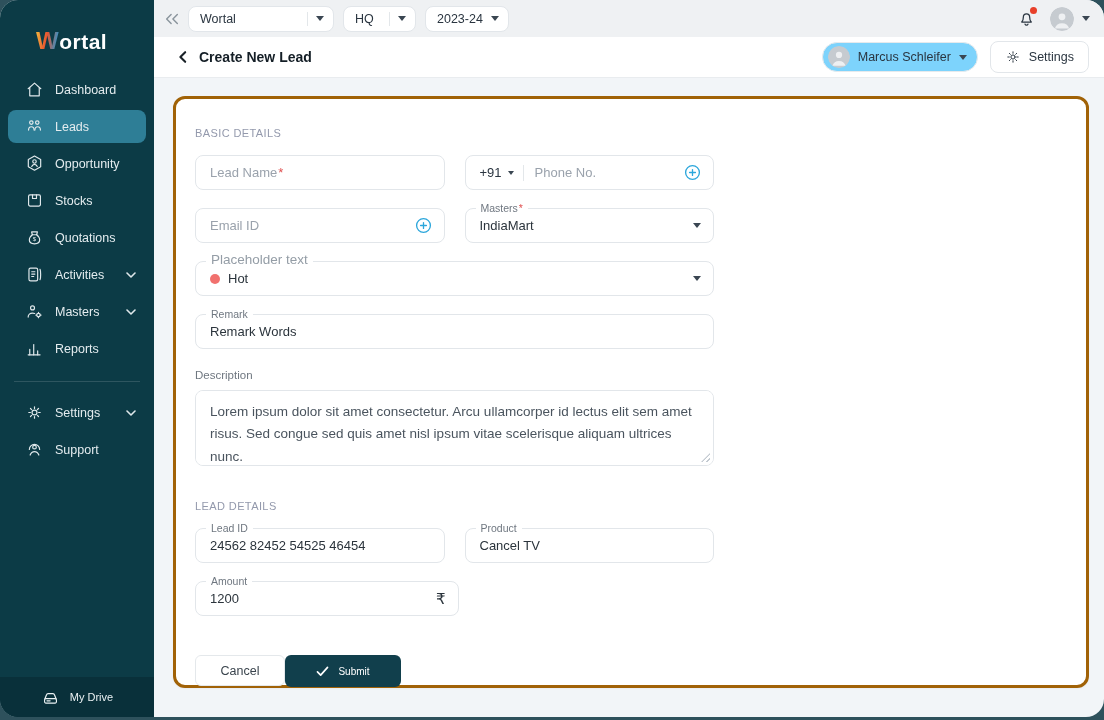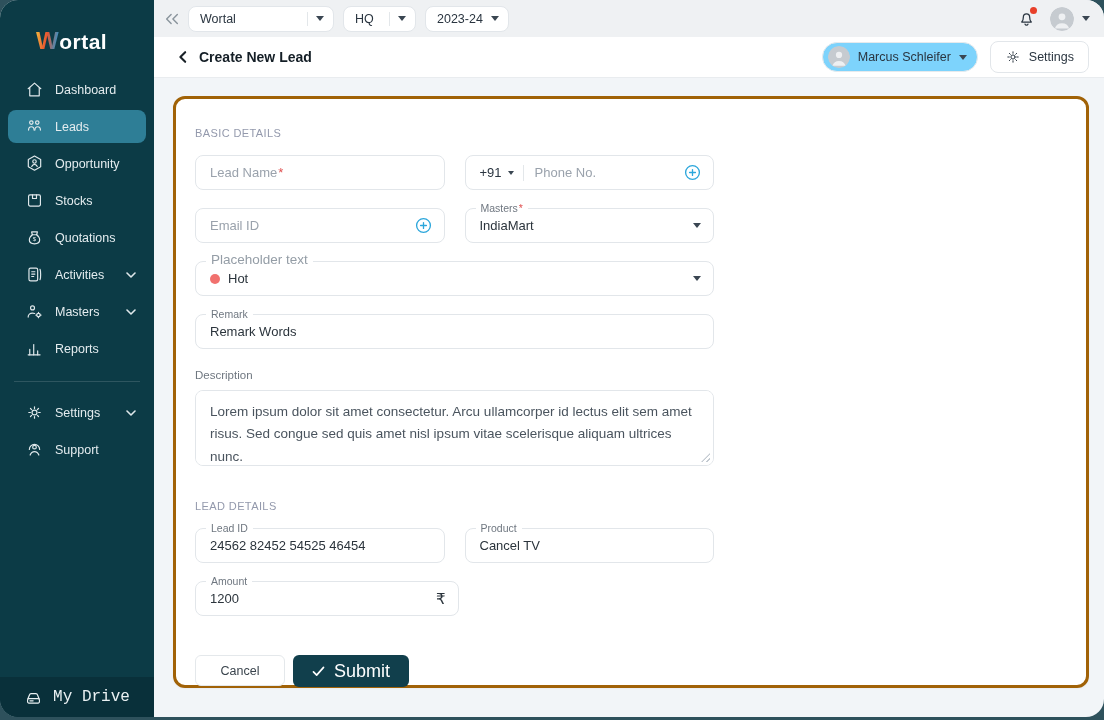--- a/index.html
+++ b/index.html
@@ -16,21 +16,21 @@
   .nav-item { display:flex; align-items:center; height:37px; padding-left:24px; cursor:pointer; color:#E4ECEF; }
   .nav-item.active { background:#2E7E96; margin:0 8px; padding-left:16px; border-radius:8px; height:33px; margin-top:2px; margin-bottom:2px; }
   .nav-ic { width:20px; height:20px; display:flex; align-items:center; justify-content:center; margin-right:11px; }
   .nav-ic svg { width:19px; height:19px; stroke:#DFE8EB; fill:none; stroke-width:1.5; stroke-linecap:round; stroke-linejoin:round; }
   .nav-label { font-size:12.5px; }
   .nav-chevron { margin-left:auto; margin-right:18px; display:flex; }
   .nav-chevron svg { width:10px; height:6px; stroke:#DFE8EB; fill:none; stroke-width:1.6; stroke-linecap:round; stroke-linejoin:round; }
   .nav-divider { height:1px; background:rgba(255,255,255,.14); margin:14px 14px 12px 14px; }
   .drive-bar { margin-top:auto; height:40px; background:#09303A; display:flex; align-items:center; justify-content:center; gap:10px; color:#EAF1F3; cursor:pointer; }
   .drive-bar svg { width:19px; height:19px; stroke:#EAF1F3; fill:none; stroke-width:1.5; stroke-linecap:round; stroke-linejoin:round; }
-  .drive-label { font-size:16px;font-family:Liberation Mono, monospace; }
+  .drive-label { font-size:11px; }
 
   
   .main { flex:1; display:flex; flex-direction:column; min-width:0; }
 
   .topbar { height:37px; background:#EFF1F3; display:flex; align-items:center; padding:0 14px 0 10px; }
   .collapse { display:flex; margin-right:8px; cursor:pointer; }
   .collapse svg { width:16px; height:14px; stroke:#8A949C; fill:none; stroke-width:1.6; stroke-linecap:round; stroke-linejoin:round; }
   .tb-select { background:#fff; border:1px solid #E2E6EA; border-radius:8px; height:26px; display:flex; align-items:center; font-size:12.5px; color:#2A3540; padding:0 9px 0 11px; margin-right:9px; cursor:pointer; }
   .tb-select .grow { flex:1; }
   .tb-sep { width:1px; height:14px; background:#E3E7EA; margin:0 8px; }
@@ -78,23 +78,23 @@
   .mini-caret { width:0; height:0; border-left:3.5px solid transparent; border-right:3.5px solid transparent; border-top:4.5px solid #3A4652; }
   .hot-dot { width:10px; height:10px; border-radius:50%; background:#F1716E; margin-right:8px; flex:none; }
   .rupee { margin-left:auto; font-size:15px; color:#2B343C; font-family:"DejaVu Sans", sans-serif; }
 
   .desc-label { font-size:11.5px; color:#6F7780; margin:20px 0 9px 0; }
   .textarea-wrap { position:relative; width:519px; }
   textarea.desc { width:100%; height:76px; border:1px solid #E2E6EA; border-radius:8px; padding:10px 14px; font-family:"Liberation Sans", sans-serif; font-size:13.5px; line-height:1.65; color:#4A545E; resize:none; outline:none; display:block; }
   .resize-handle { position:absolute; right:4px; bottom:4px; width:9px; height:9px; clip-path:polygon(100% 0,100% 100%,0 100%); background:repeating-linear-gradient(-45deg, transparent 0 2px, #C3CAD1 2px 3.5px); }
 
   .lead-section { margin-top:34px; }
-  .btn-row { display:flex; gap:8px; margin-top:39px; }
+  .btn-row { display:flex; margin-top:39px; }
   .btn-cancel { width:90px; height:31px; background:#fff; border:1px solid #E4E8EB; border-radius:6px; font-size:12.5px; color:#3A444D; cursor:pointer; font-family:"Liberation Sans", sans-serif; }
-  .btn-submit { width:116px; height:32px; background:#113F4C; border:none; border-radius:6px; font-size:18px; color:#fff; cursor:pointer; display:flex; align-items:center; justify-content:center; gap:9px; font-family:"Liberation Sans", sans-serif; }
+  .btn-submit { width:116px; height:32px; background:#113F4C; border:none; border-radius:6px; font-size:10px; color:#fff; cursor:pointer; display:flex; align-items:center; justify-content:center; gap:9px; font-family:"Liberation Sans", sans-serif; }
   .btn-submit svg { width:13px; height:11px; stroke:#fff; fill:none; stroke-width:1.8; stroke-linecap:round; stroke-linejoin:round; }
 </style>
 </head>
 <body>
 
 <div class="window">
 
   <div class="sidebar">
     <div class="logo">
       <span class="w">W</span><span>ortal</span>

